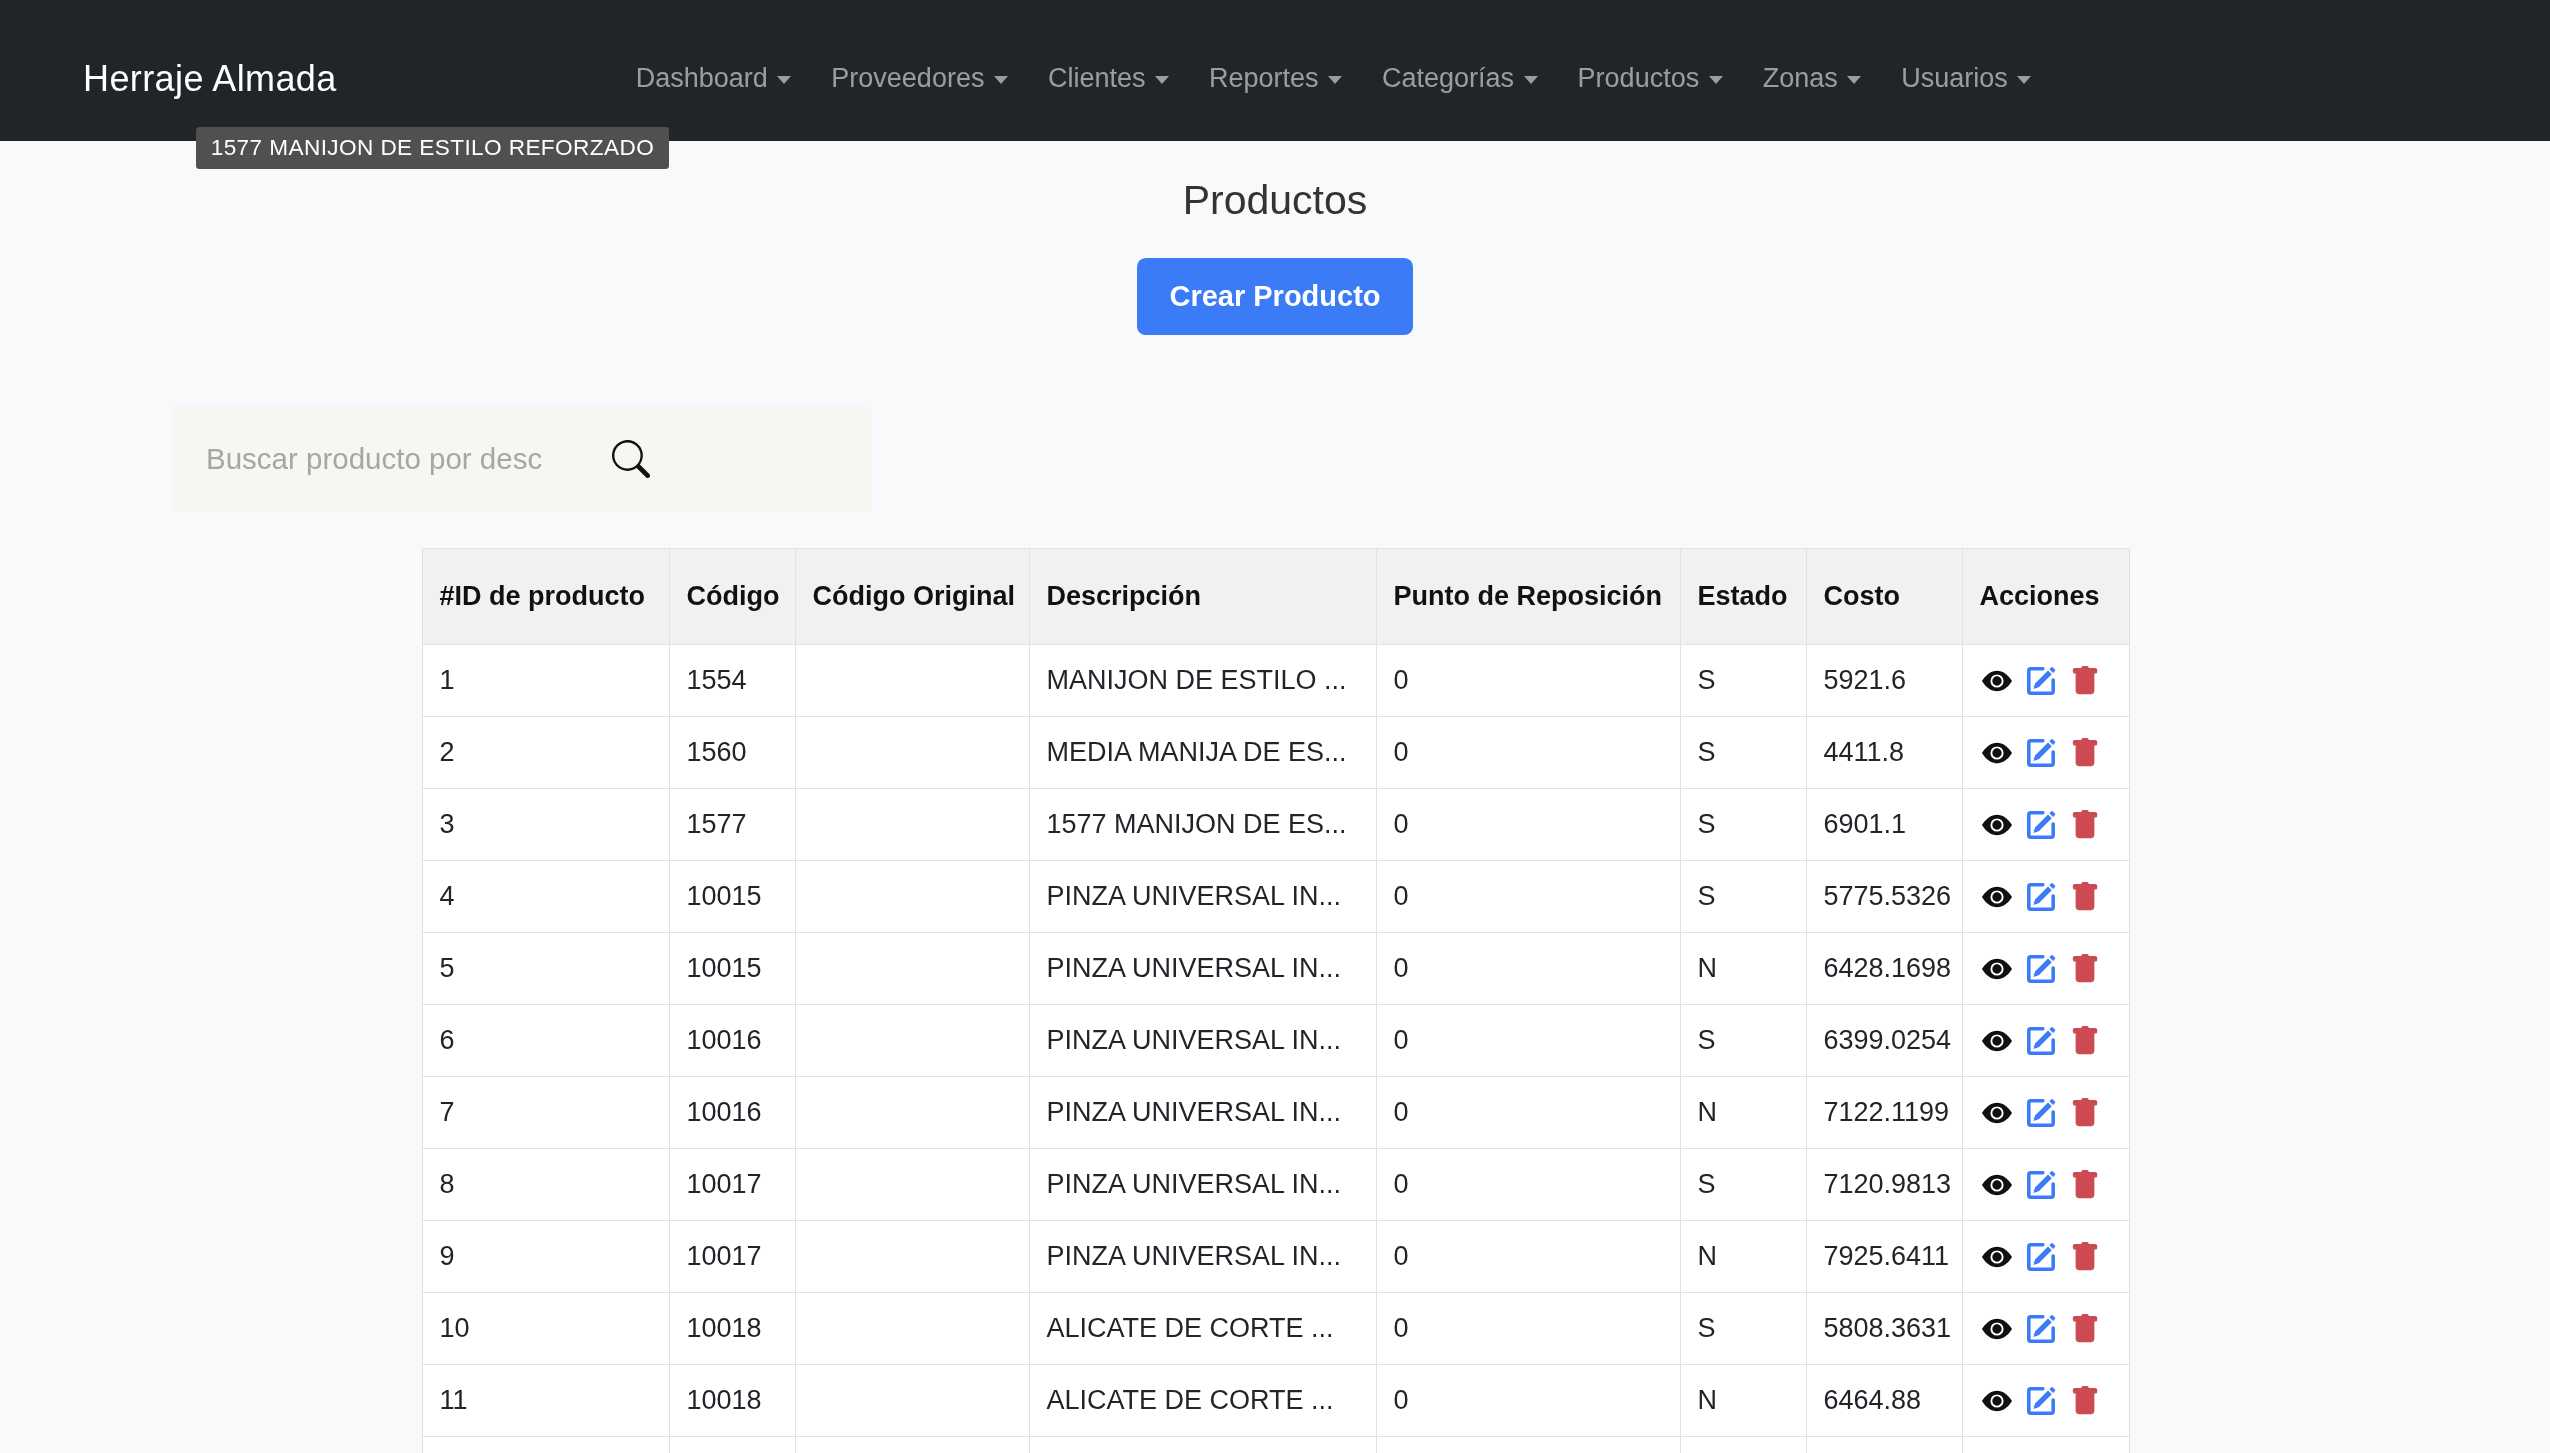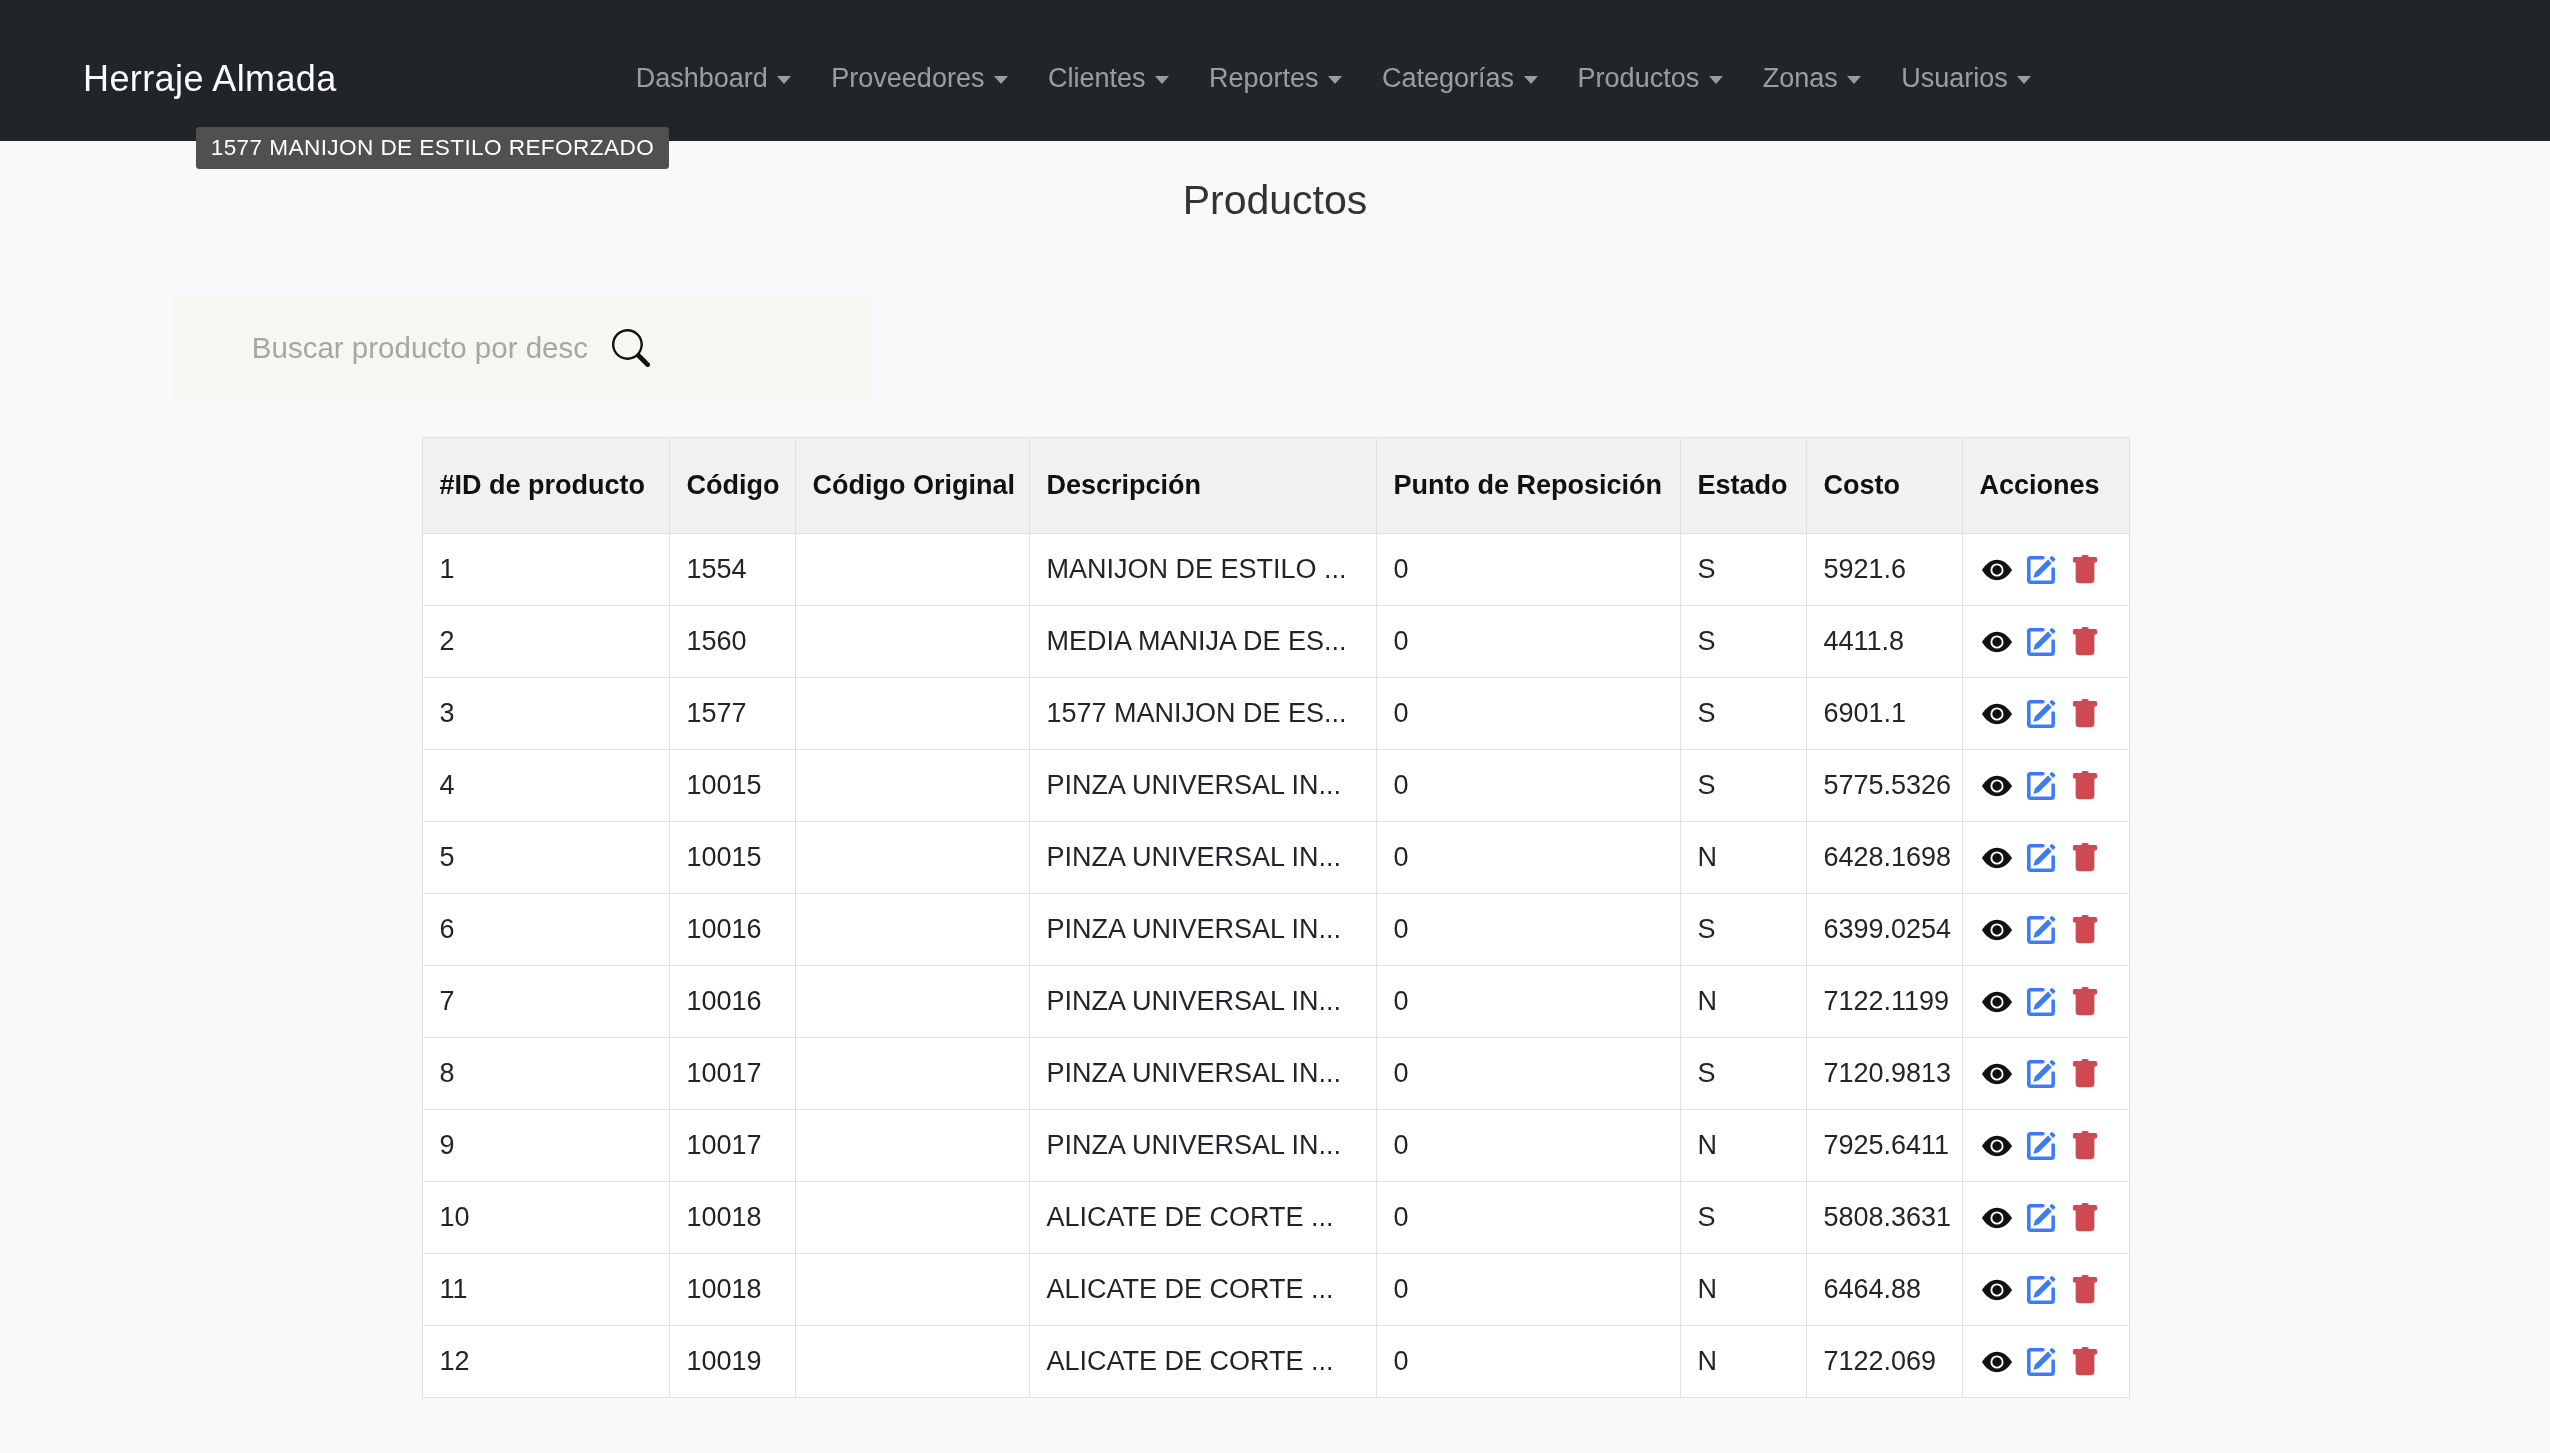--- a/index.html
+++ b/index.html
@@ -75,21 +75,21 @@
   .search-card {
     margin: 71px 0 0 173px;
     width: 699px; height: 106px;
     background: #f7f6f2; border-radius: 5.2px;
     display: flex; align-items: center;
     padding-left: 33px;
   }
   .search-input {
     width: 382px; background: transparent;
     border: none; outline: none;
-    font-size: 29.5px; color: #0f172a; font-family: inherit; text-align: right;
+    font-size: 29.5px; color: #0f172a; font-family: inherit;
   }
   .search-input::placeholder { color: #a6a6a6; opacity: 1; }
   .search-btn {
     background: transparent; border: none; cursor: pointer;
     margin-left: 24px; padding: 0;
     display: flex; align-items: center;
   }
   .search-btn svg { width: 38px; height: 38px; fill: #111; }
 
   
@@ -158,20 +158,23 @@
       <span class="caret"></span>
     </div>
   </nav>
 </header>
 
 <div class="tooltip">1577 MANIJON DE ESTILO REFORZADO</div>
 
 <main>
   <h1 class="page-title">Productos</h1>
 
+  <div class="btn-row">
+    <button class="btn-primary">Crear Producto</button>
+  </div>
 
   <div class="search-card">
     <input class="search-input" type="text" placeholder="Buscar producto por desc" style="">
     <button class="search-btn">
       <svg viewBox="0 0 16 16">
         <path d="M11.742 10.344a6.5 6.5 0 1 0-1.397 1.398h-.001c.03.04.062.078.098.115l3.85 3.85a1 1 0 0 0 1.415-1.414l-3.85-3.85a1.007 1.007 0 0 0-.115-.1zM12 6.5a5.5 5.5 0 1 1-11 0 5.5 5.5 0 0 1 11 0z"></path>
       </svg>
     </button>
   </div>
 

